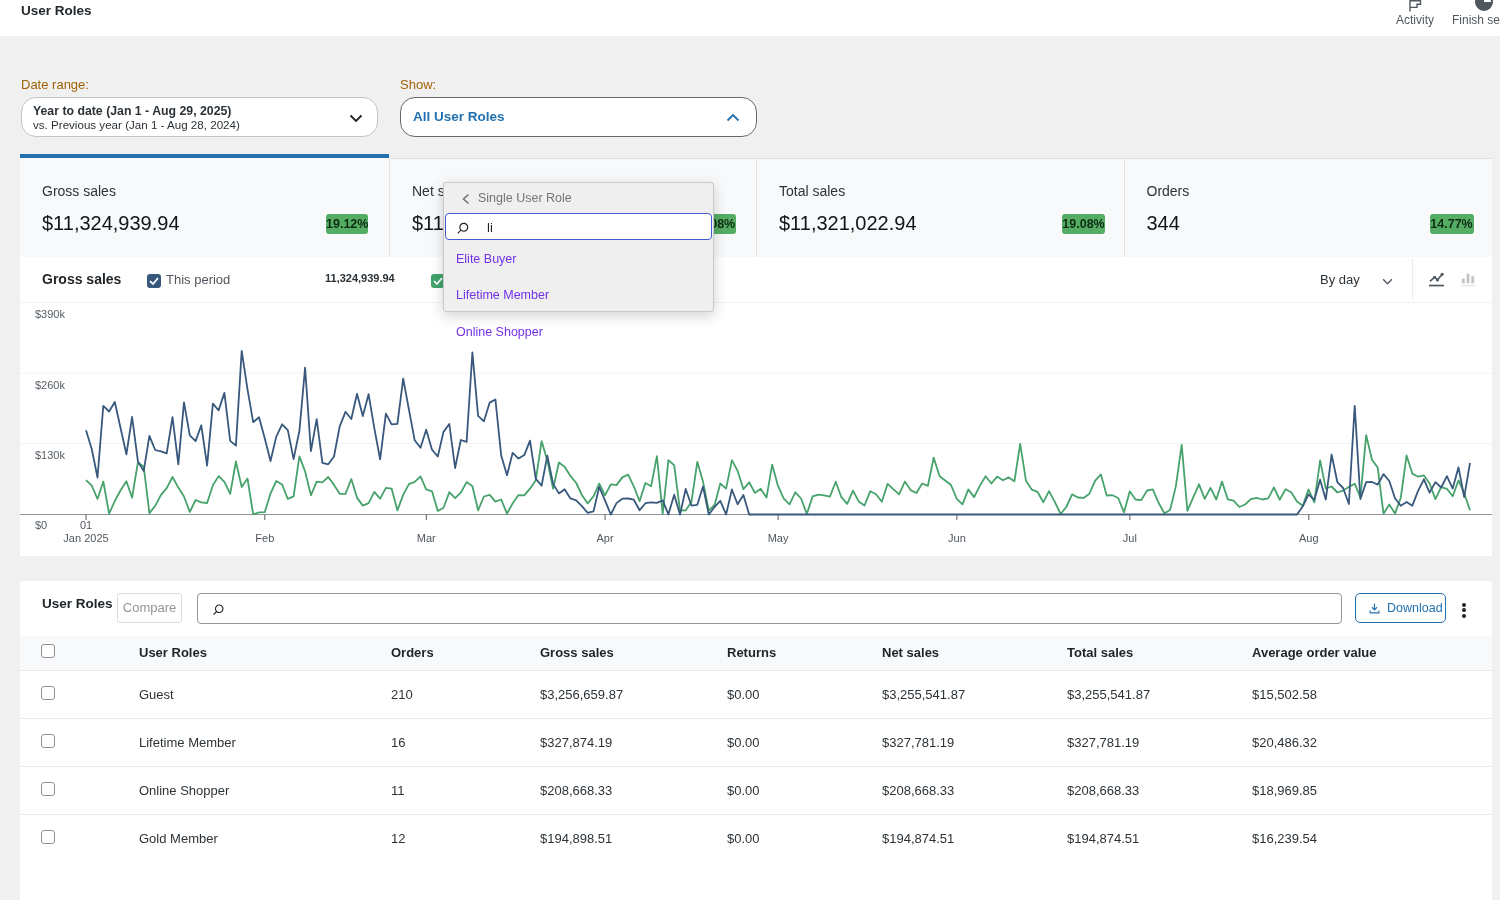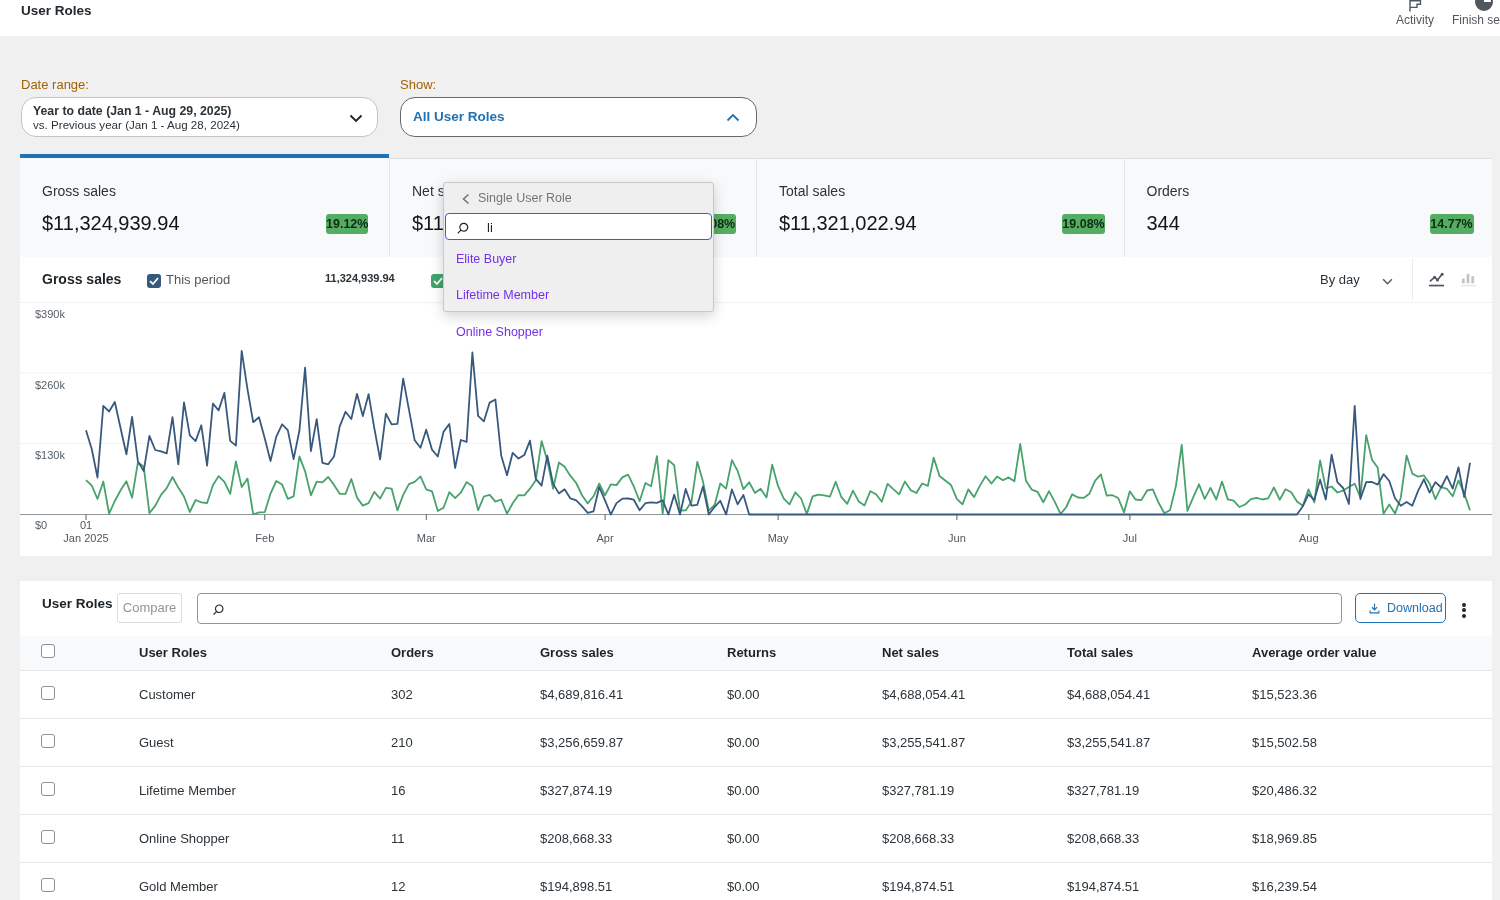--- a/index.html
+++ b/index.html
@@ -235,30 +235,20 @@
           <th>Gross sales</th>
           <th>Returns</th>
           <th>Net sales</th>
           <th>Total sales</th>
           <th>Average order value</th>
       </tr>
     </thead>
     <tbody>
       <tr>
           <td style="padding-left:21px;"><span class="cbx"></span></td>
-          <td>Customer</td>
-          <td>302</td>
-          <td>$4,689,816.41</td>
-          <td>$0.00</td>
-          <td>$4,688,054.41</td>
-          <td>$4,688,054.41</td>
-          <td>$15,523.36</td>
-        </tr>
-      <tr>
-          <td style="padding-left:21px;"><span class="cbx"></span></td>
           <td>Guest</td>
           <td>210</td>
           <td>$3,256,659.87</td>
           <td>$0.00</td>
           <td>$3,255,541.87</td>
           <td>$3,255,541.87</td>
           <td>$15,502.58</td>
         </tr>
       <tr>
           <td style="padding-left:21px;"><span class="cbx"></span></td>

